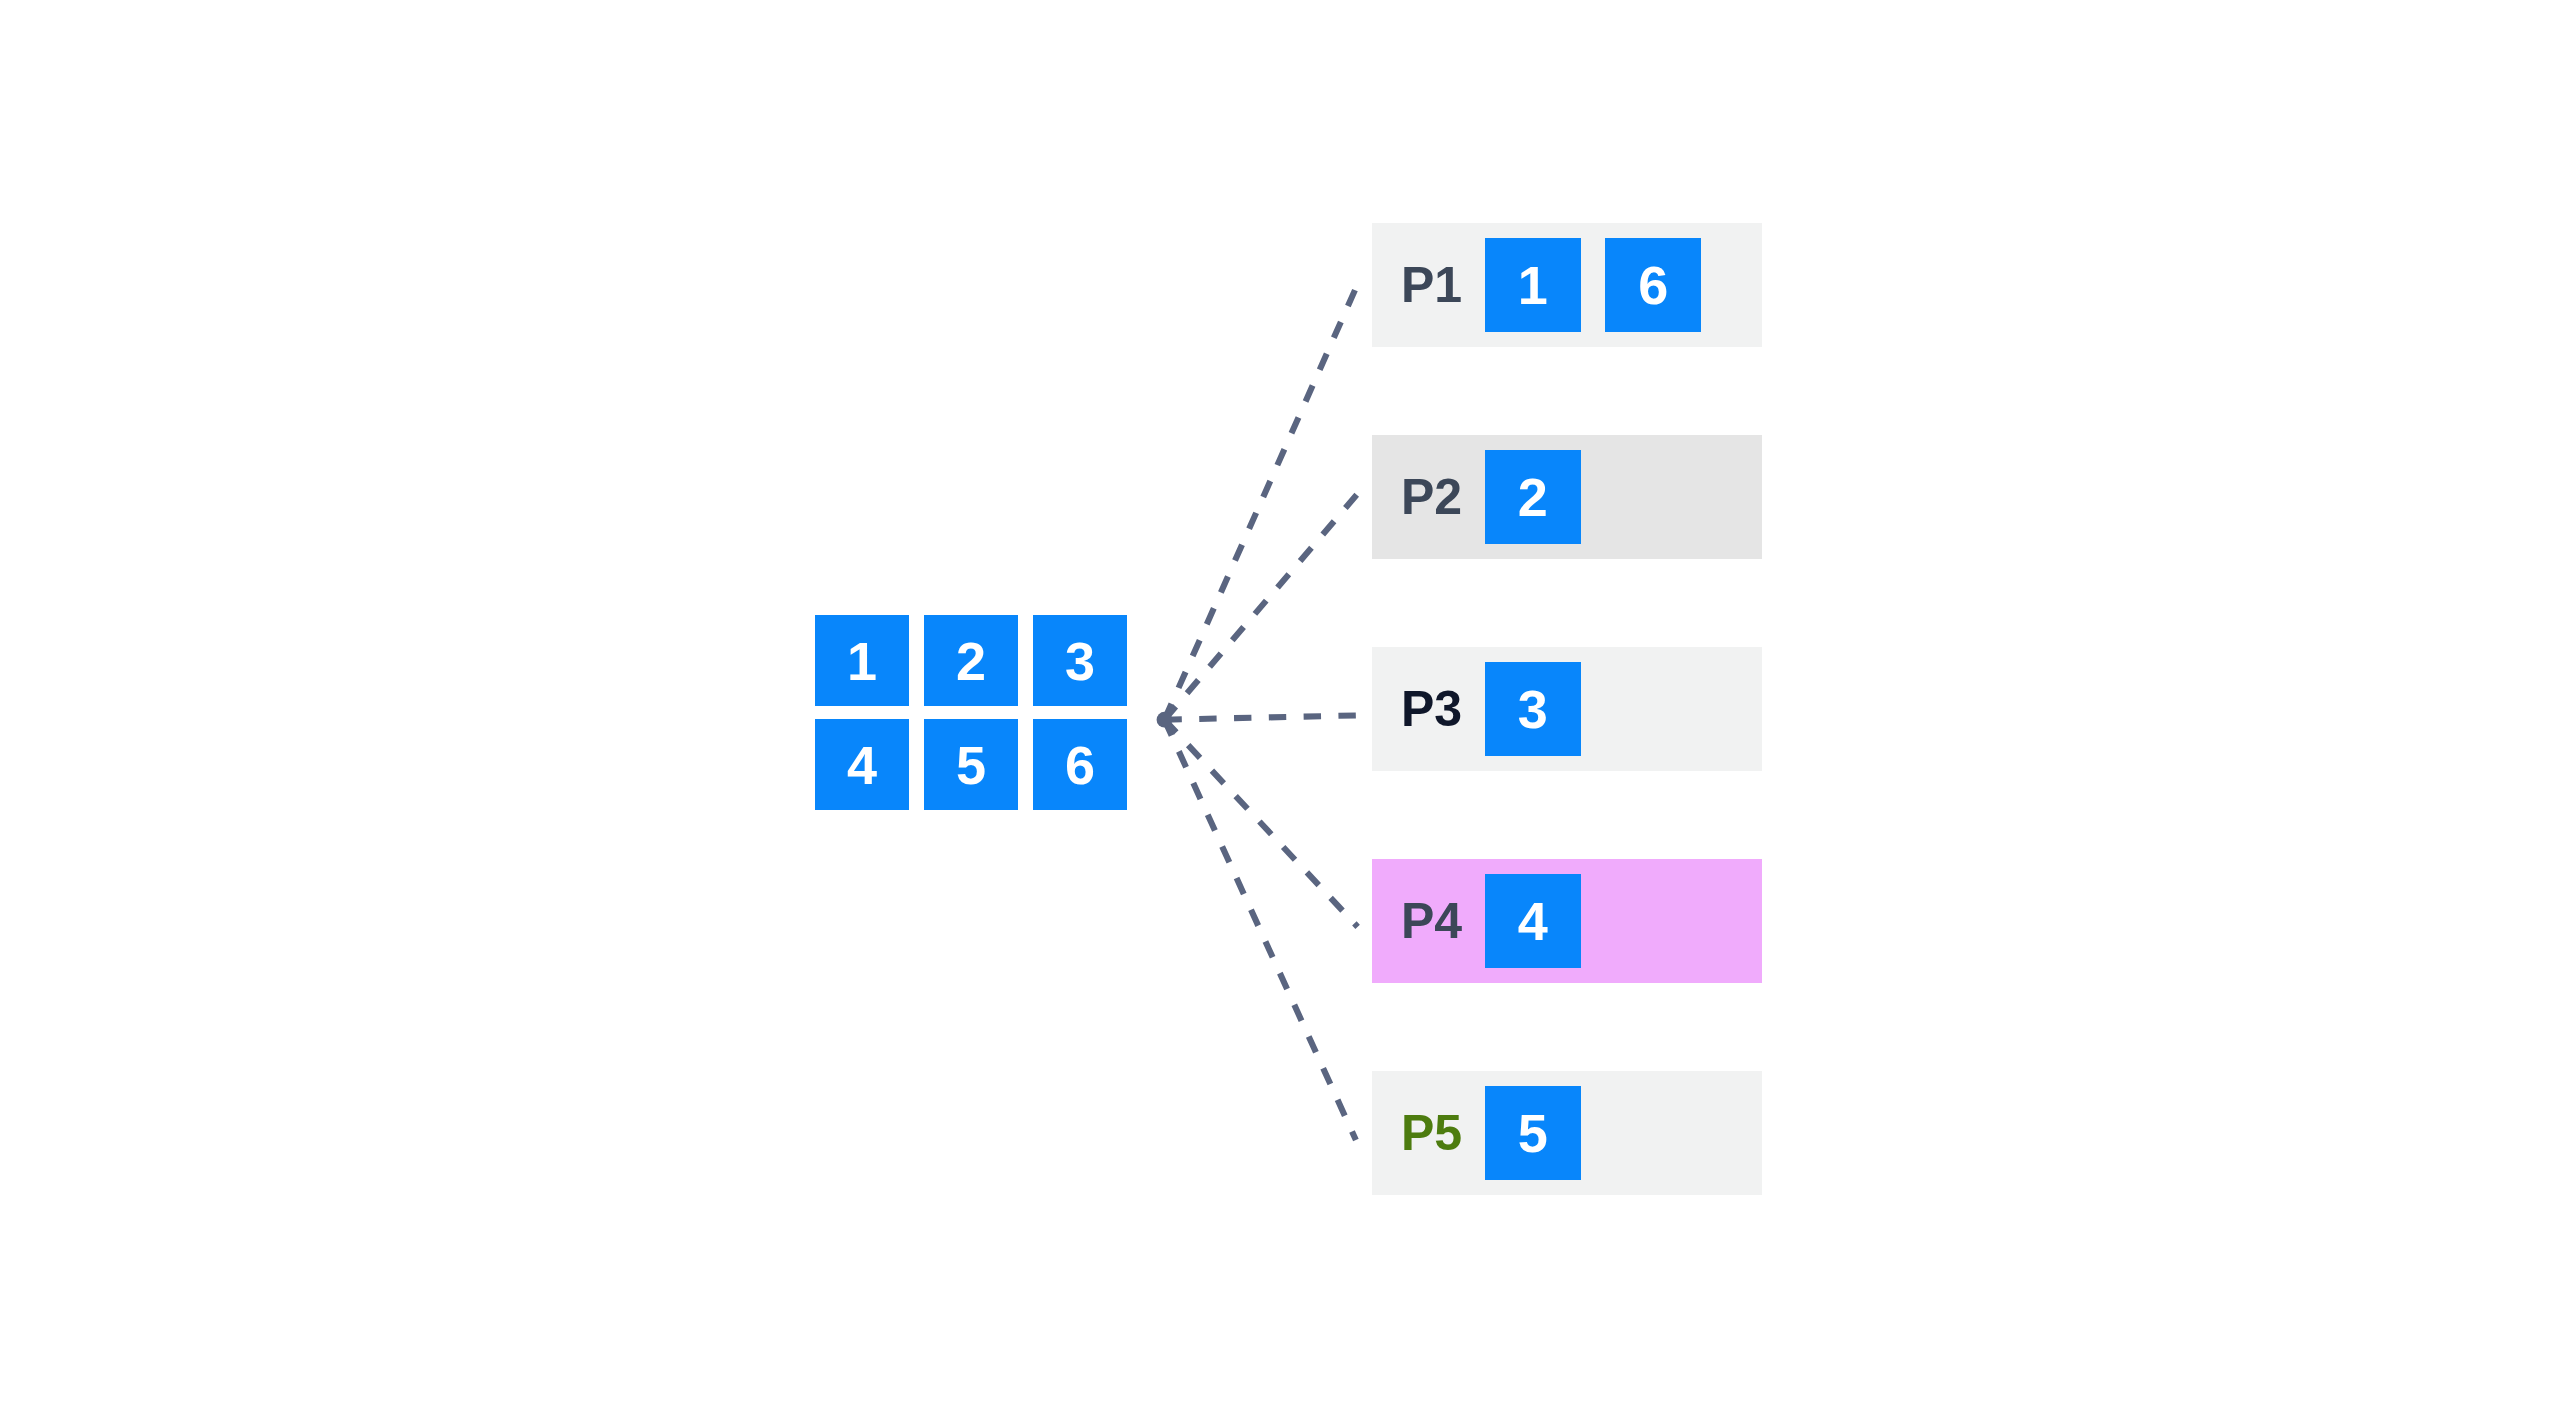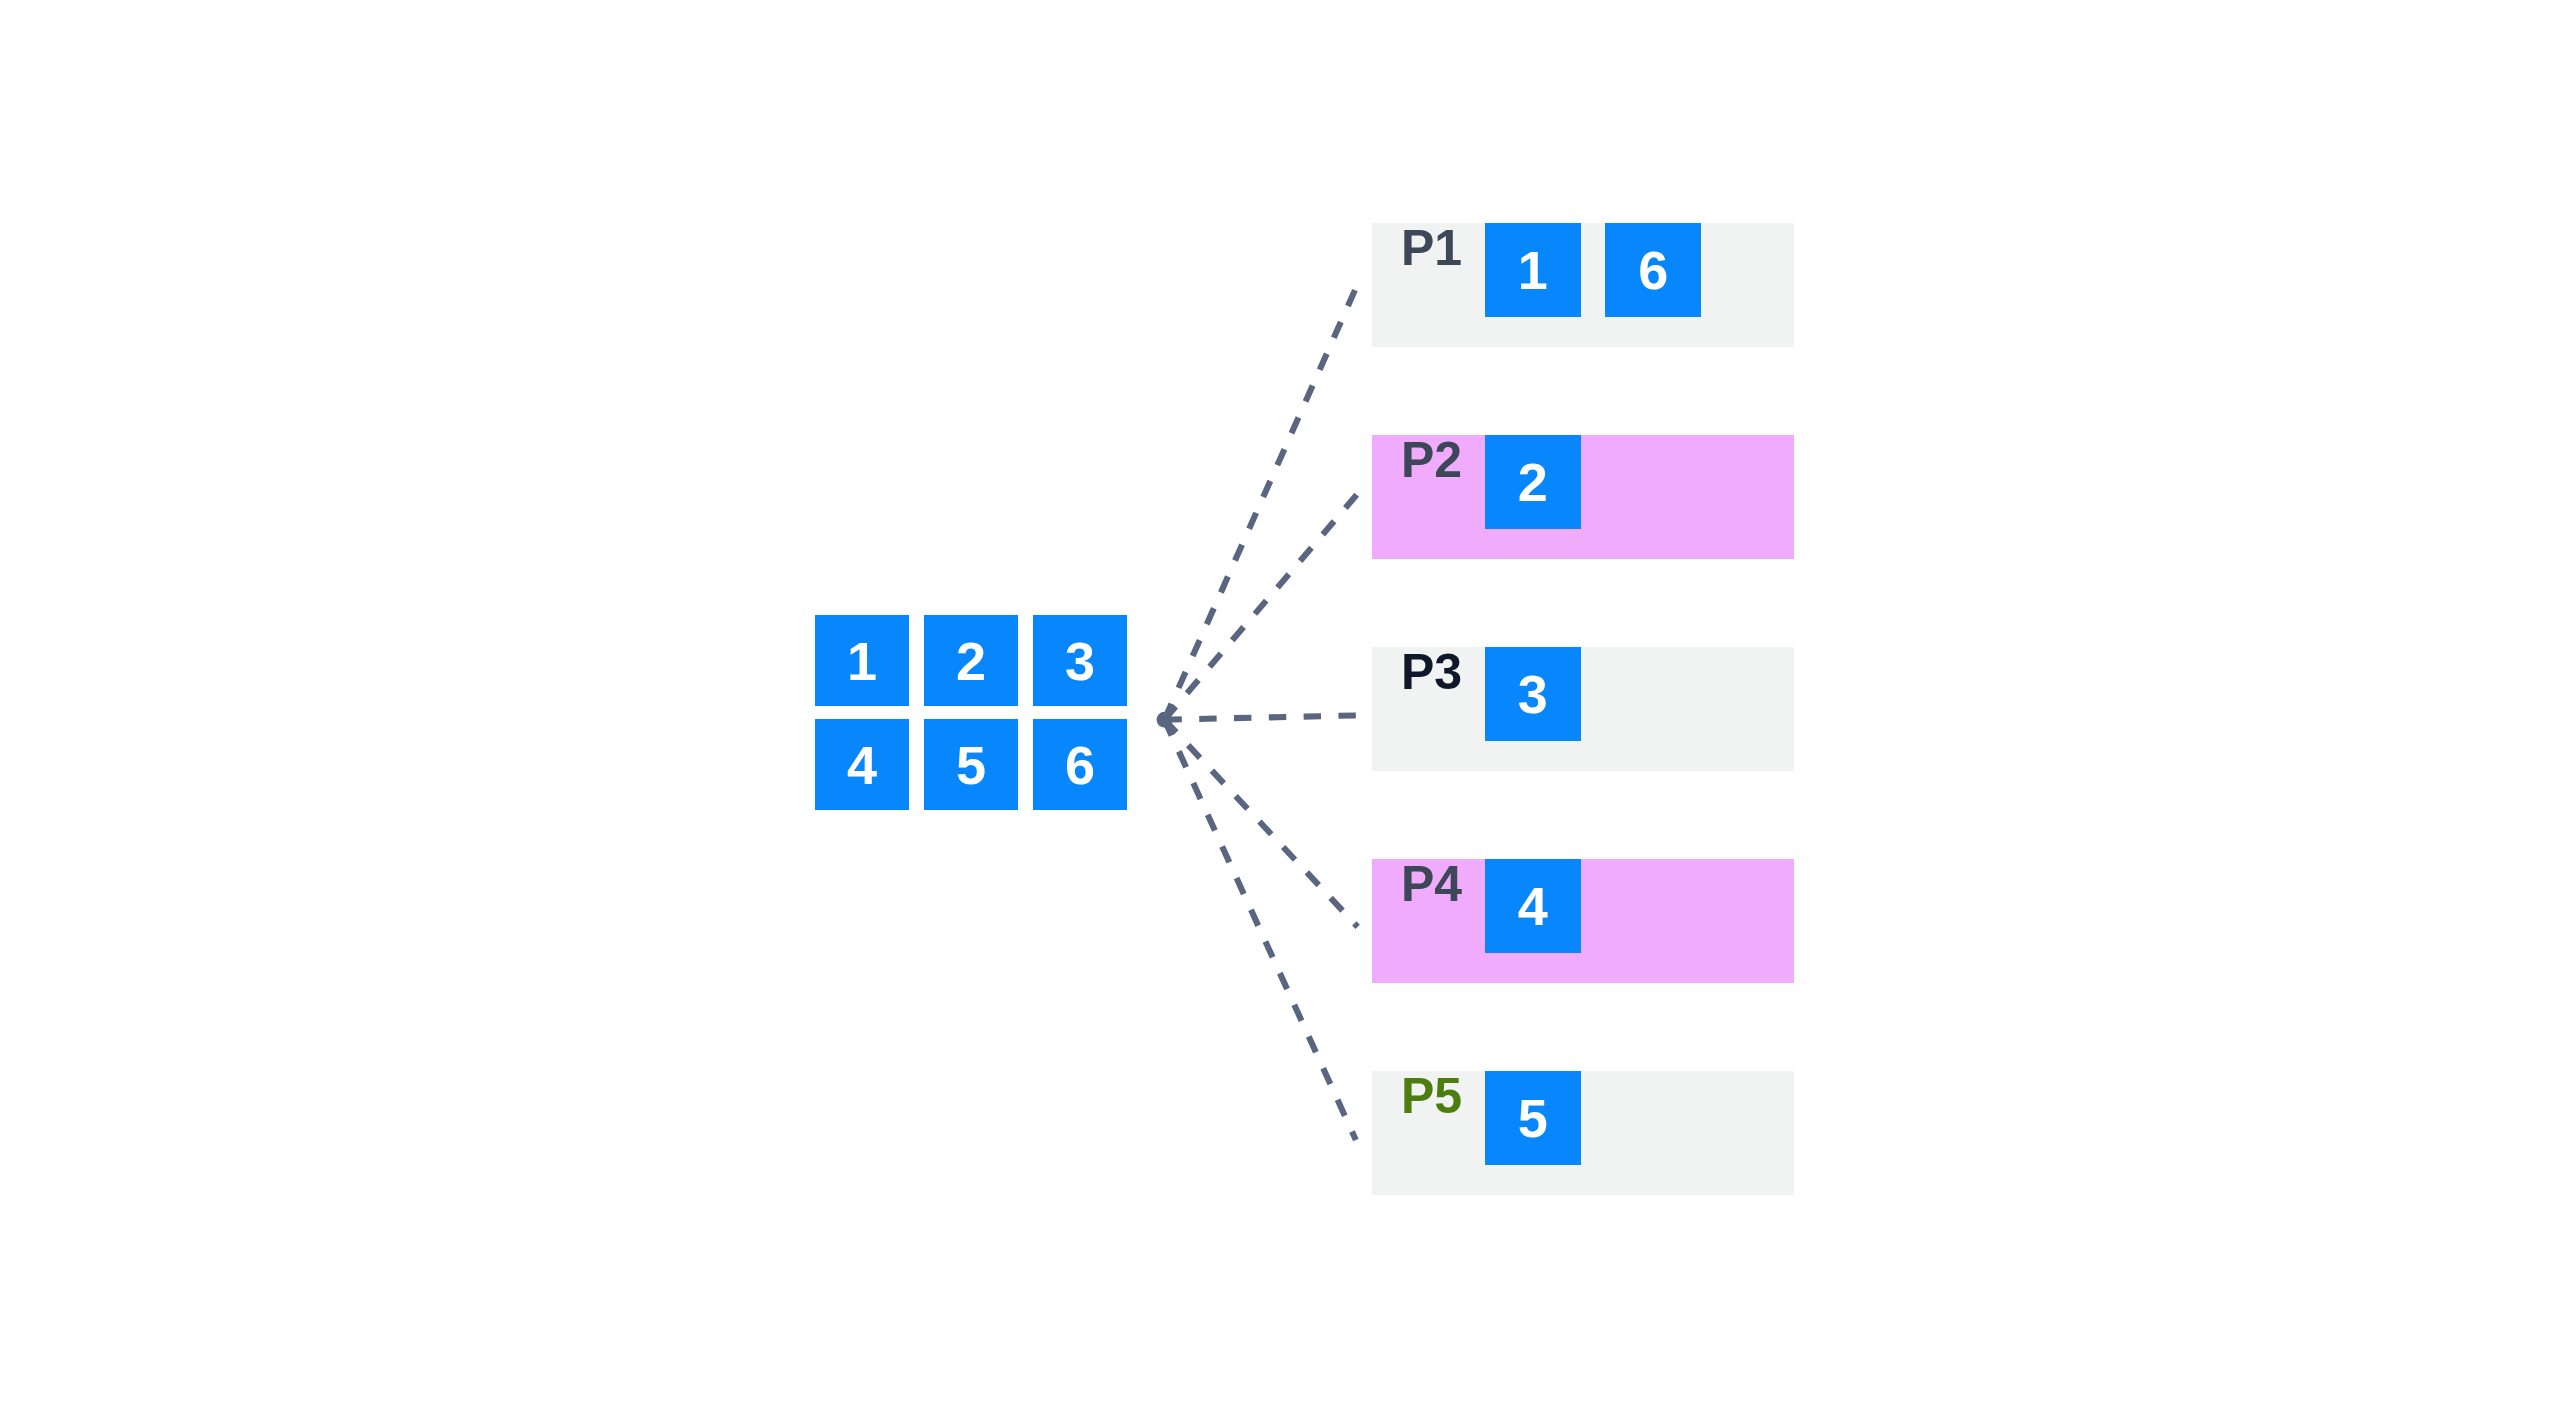--- a/index.html
+++ b/index.html
@@ -64,25 +64,26 @@
   
   #partition-list {
     position: absolute;
     left: 1372px;
     top: 223px;
     width: 390px;
   }
 
   .partition-row {
     position: relative;
-    width: 422px;
+    width: 390px;
     height: 124px;
     background: #f1f2f2;
     margin-bottom: 88px;
     display: flex;
+    align-items: center;
     box-sizing: border-box;
     padding-left: 29px;
   }
 
   .partition-row:last-child {
     margin-bottom: 0;
   }
 
   .partition-label {
     color: #3c4758;
@@ -130,21 +131,21 @@
     </div>
 
   <div id="partition-list">
       <div class="partition-row" style="background: rgb(241, 242, 242);">
         <div class="partition-label" style="color: rgb(60, 71, 88);">P1</div>
         <div class="partition-tiles">
           <div class="tile" style="background: rgb(8, 134, 251);">1</div>
           <div class="tile" style="background: rgb(8, 134, 251);">6</div>
         </div>
       </div>
-      <div class="partition-row" style="background: #f0abfc;">
+      <div class="partition-row" style="background: #e5e5e5;">
         <div class="partition-label" style="color: rgb(60, 71, 88);">P2</div>
         <div class="partition-tiles">
           <div class="tile" style="background: rgb(8, 134, 251);">2</div>
         </div>
       </div>
       <div class="partition-row" style="background: rgb(241, 242, 242);">
         <div class="partition-label" style="color: #0f172a;">P3</div>
         <div class="partition-tiles">
           <div class="tile" style="background: rgb(8, 134, 251);">3</div>
         </div>

